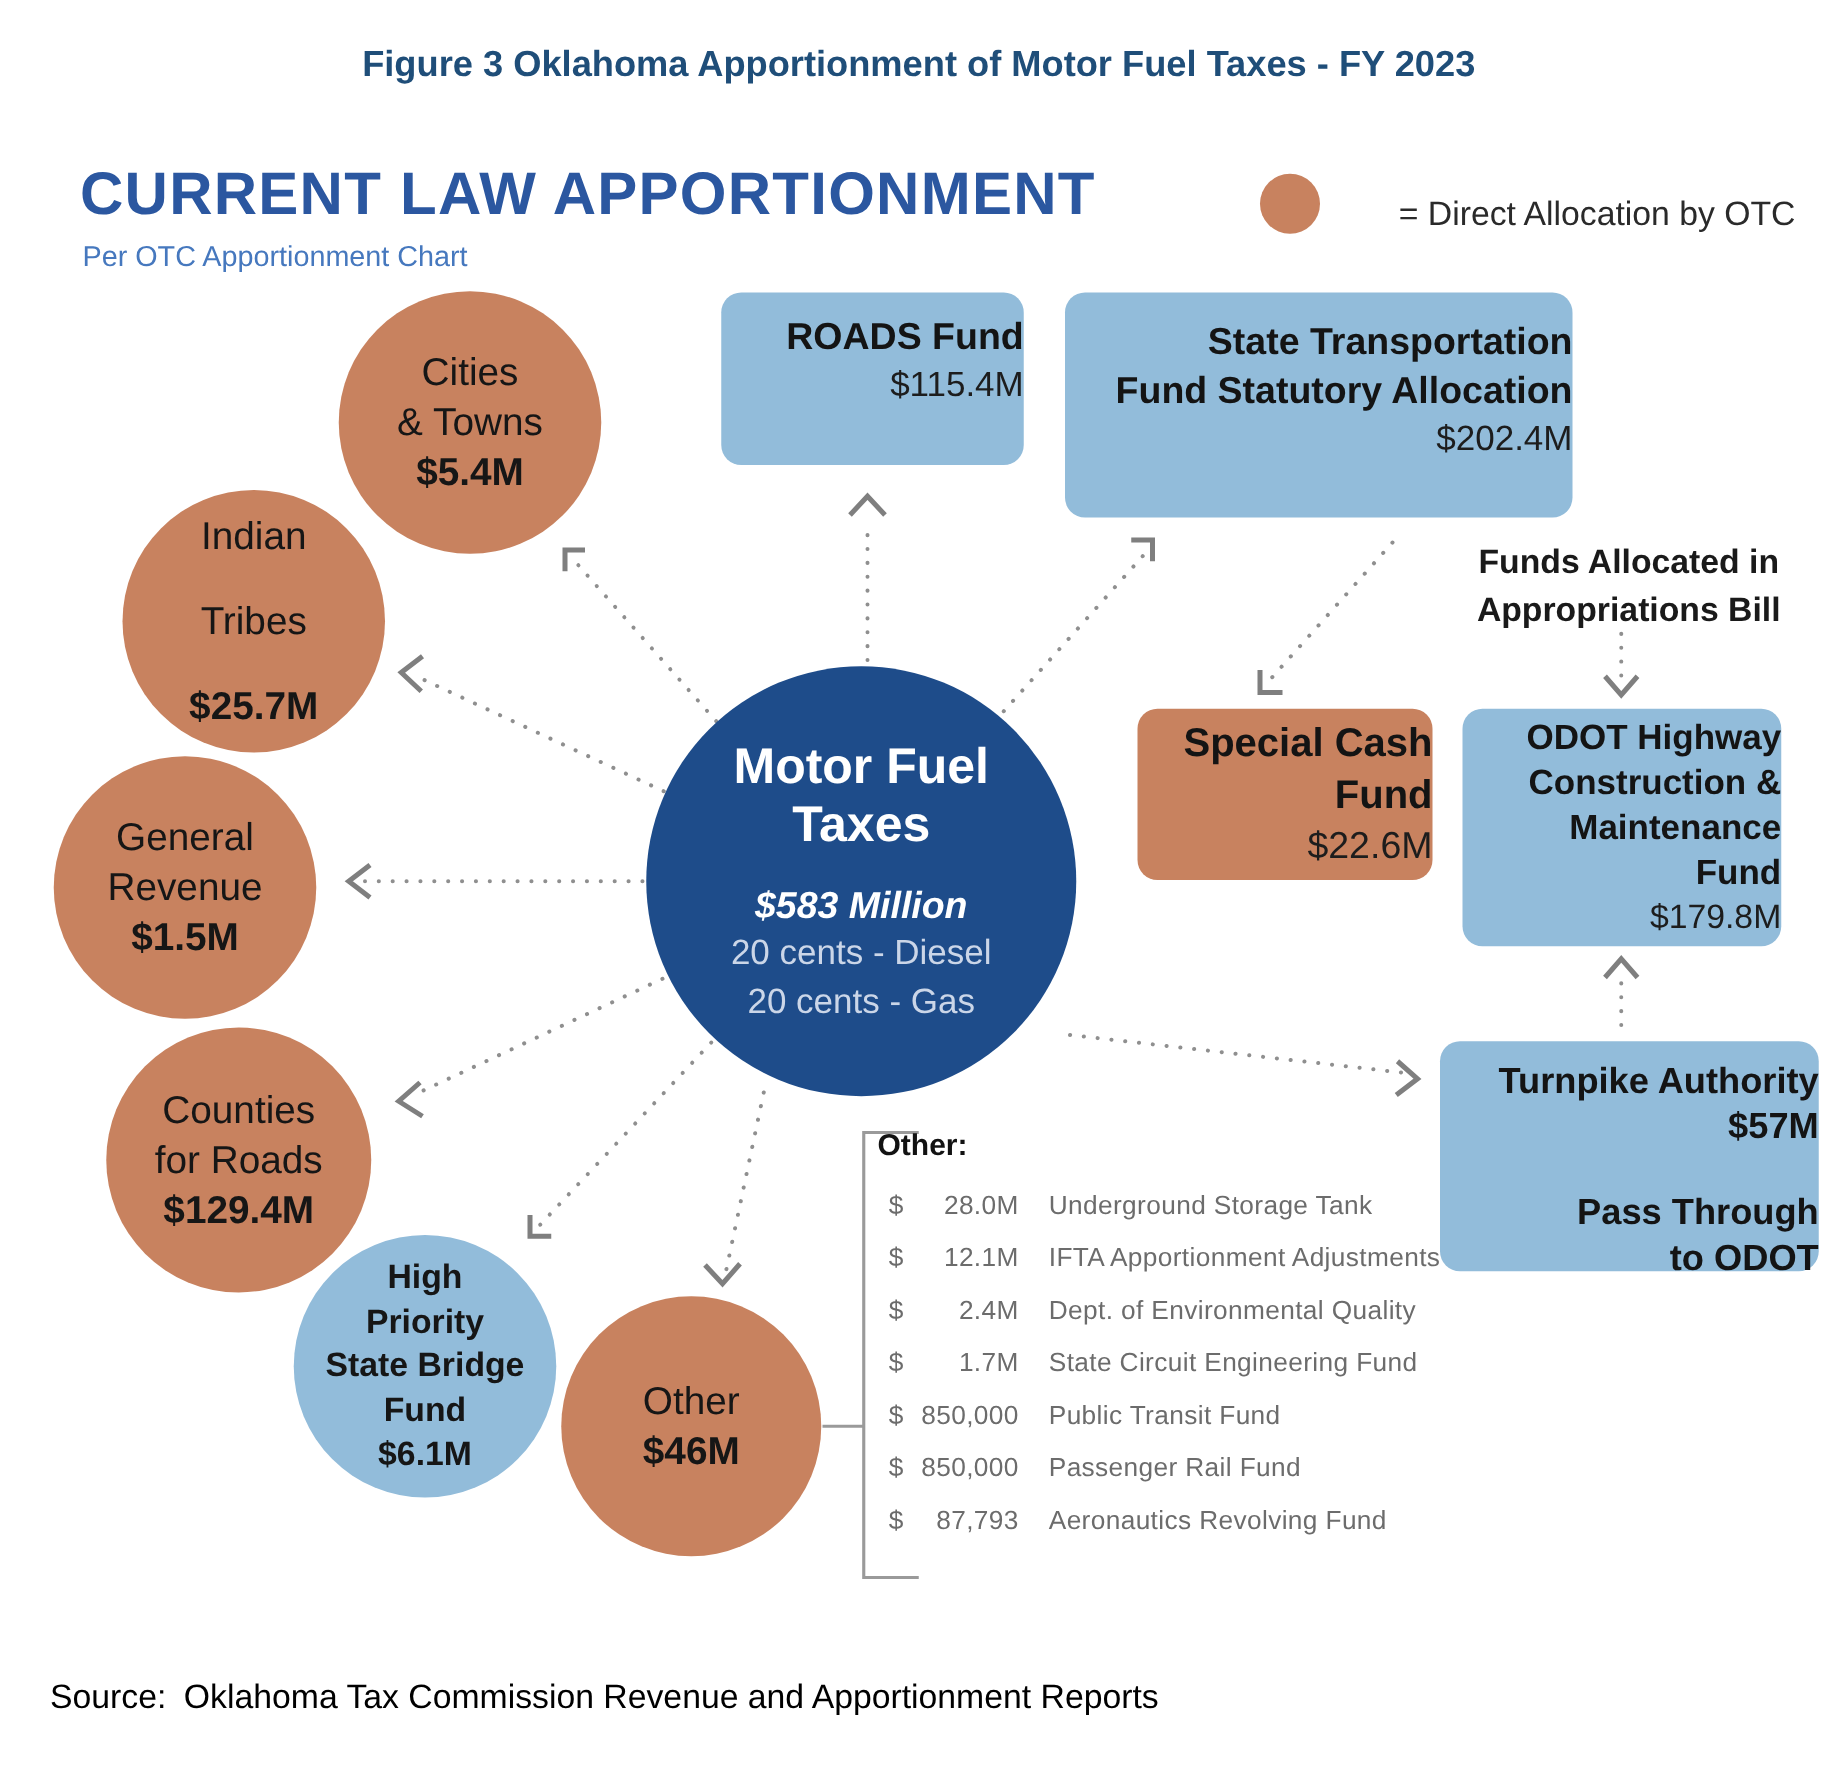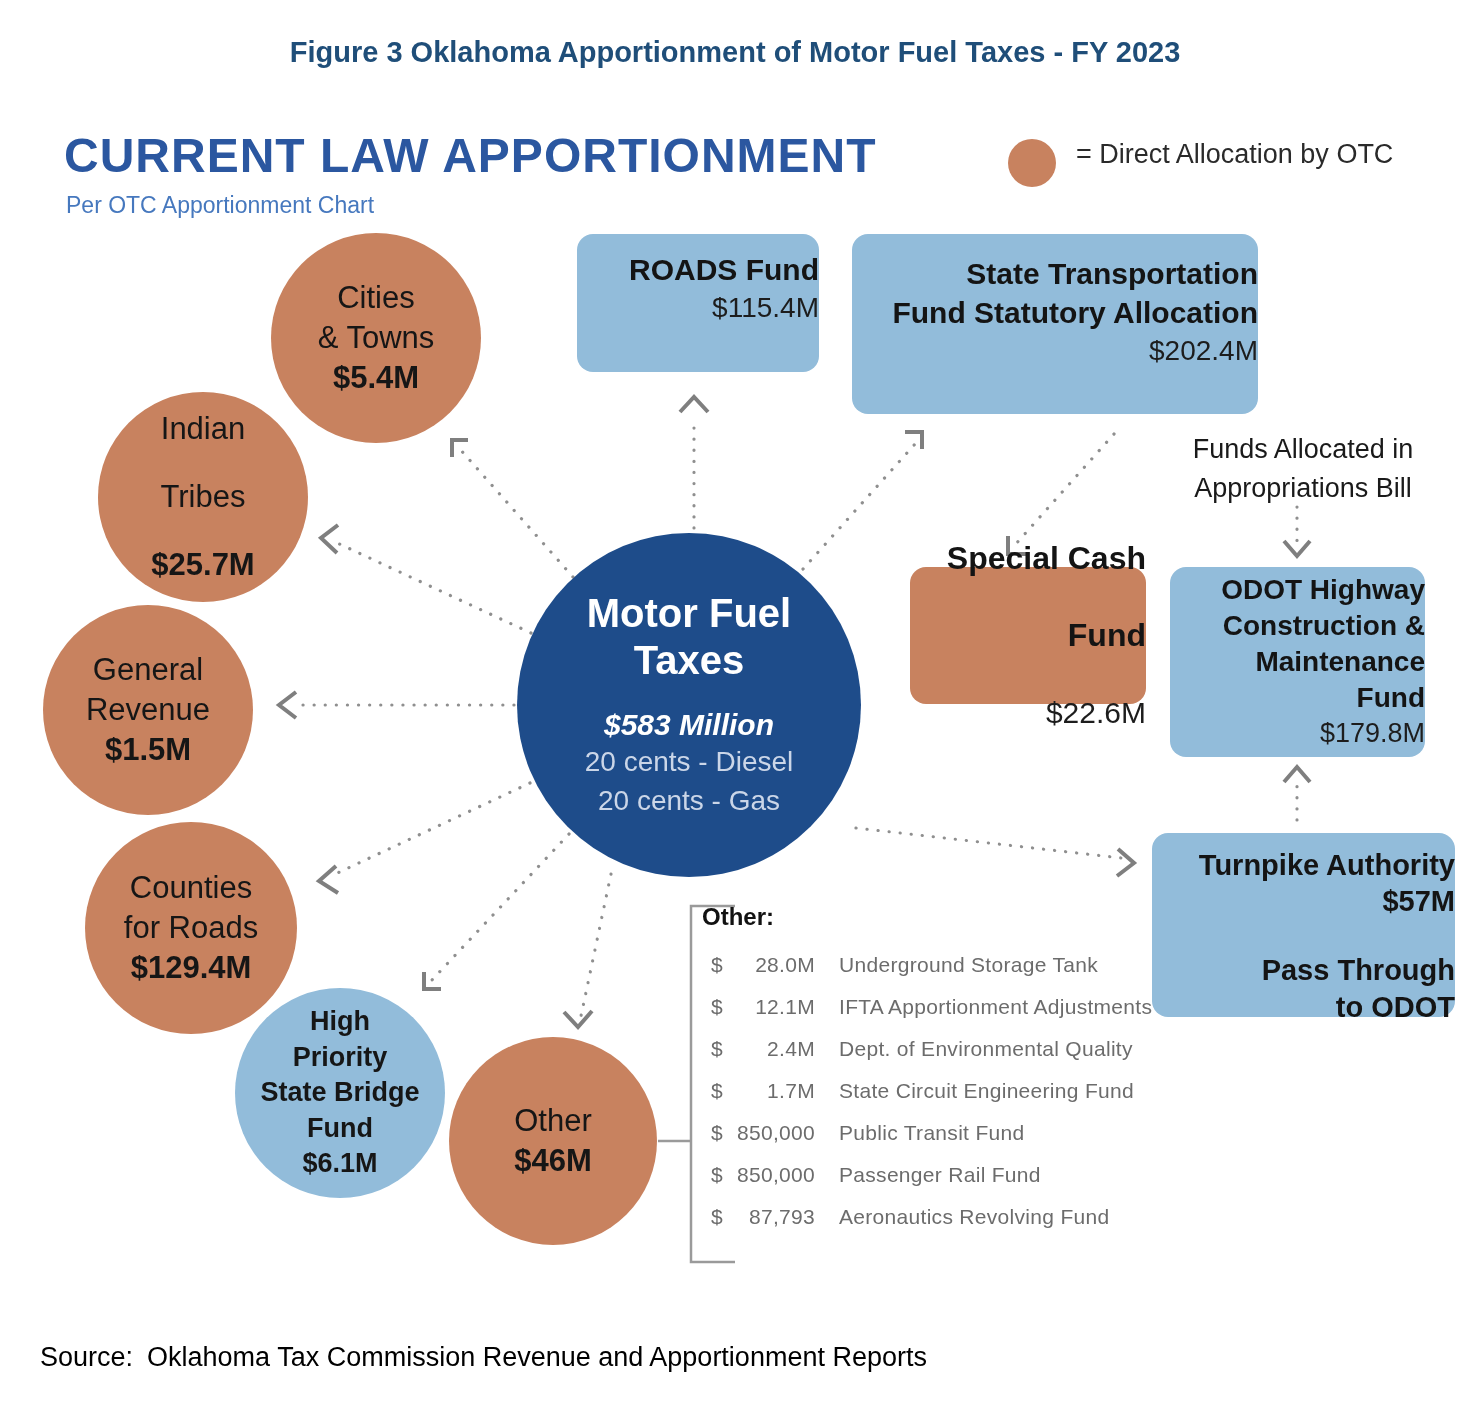--- a/index.html
+++ b/index.html
@@ -11,21 +11,21 @@
     position:absolute;left:0;top:36px;width:1470px;text-align:center;
     font-size:29px;font-weight:bold;color:#1F4E79;
   }
   .heading{
     position:absolute;left:64px;top:128px;font-size:48px;font-weight:800;
     color:#2B57A0;letter-spacing:1px;white-space:nowrap;
   }
   .subheading{
     position:absolute;left:66px;top:192px;font-size:23px;font-weight:500;color:#4678BE;
   }
-  .legend{position:absolute;left:1008px;top:139px;display:flex;align-items:flex-start;height:48px;}
+  .legend{position:absolute;left:1008px;top:139px;display:flex;align-items:flex-end;height:48px;gap:43px;}
   .legend-swatch{width:48px;height:48px;border-radius:50%;background:#C8825F;display:inline-block;}
   .legend-label{margin-left:20px;font-size:27px;color:#2A2A2A;white-space:nowrap;}
 
   .arrows{position:absolute;left:0;top:0;z-index:1;}
 
   .circle{
     position:absolute;border-radius:50%;display:flex;flex-direction:column;
     align-items:center;justify-content:center;text-align:center;z-index:2;
     color:#161616;
   }
@@ -47,32 +47,32 @@
 
   .box{
     position:absolute;z-index:2;display:flex;flex-direction:column;align-items:flex-end;
     text-align:center;color:#141414;border-radius:16px;
   }
   .bl{font-size:30px;font-weight:bold;line-height:1.3;}
   .bl-sm{font-size:28px;font-weight:bold;line-height:1.28;}
   .bv{font-size:28px;font-weight:500;line-height:1.35;color:#1d1d1d;}
   .box-roads{left:577px;top:234px;width:242px;height:138px;background:#92BCDA;padding-top:16px;box-sizing:border-box;}
   .box-statetransport{left:852px;top:234px;width:406px;height:180px;background:#92BCDA;padding-top:20px;box-sizing:border-box;}
-  .box-specialcash{left:910px;top:567px;width:236px;height:137px;background:#C8825F;justify-content:center;gap:36px;}
+  .box-specialcash{left:910px;top:567px;width:236px;height:137px;background:#C8825F;justify-content:center;}
   .box-specialcash .bl{font-size:32px;}
   .box-specialcash .bv{font-size:30px;}
   .box-odot{left:1170px;top:567px;width:255px;height:190px;background:#92BCDA;justify-content:center;}
   .box-odot .bv{font-size:27px;}
   .box-turnpike{left:1152px;top:833px;width:303px;height:184px;background:#92BCDA;padding-top:14px;box-sizing:border-box;}
   .box-turnpike .bl{font-size:29px;}
   .box-turnpike .tp-value{font-size:29px;font-weight:bold;margin-bottom:34px;}
 
   .appropriations{
     position:absolute;left:1178px;top:430px;width:250px;text-align:center;
-    font-size:27px;font-weight:normal;color:#1a1a1a;line-height:1.45;z-index:2;
+    font-size:27px;font-weight:bold;color:#1a1a1a;line-height:1.45;z-index:2;
   }
 
   .other-detail{position:absolute;left:702px;top:903px;z-index:2;}
   .other-heading{font-size:24px;font-weight:bold;color:#121212;}
   .other-rows{margin-top:22px;}
   .other-row{display:flex;align-items:baseline;height:42px;padding-left:9px;font-size:21px;color:#6C6C6C;letter-spacing:0.3px;}
   .cur{width:16px;}
   .amt{width:88px;text-align:right;}
   .oname{margin-left:24px;white-space:nowrap;}
 

